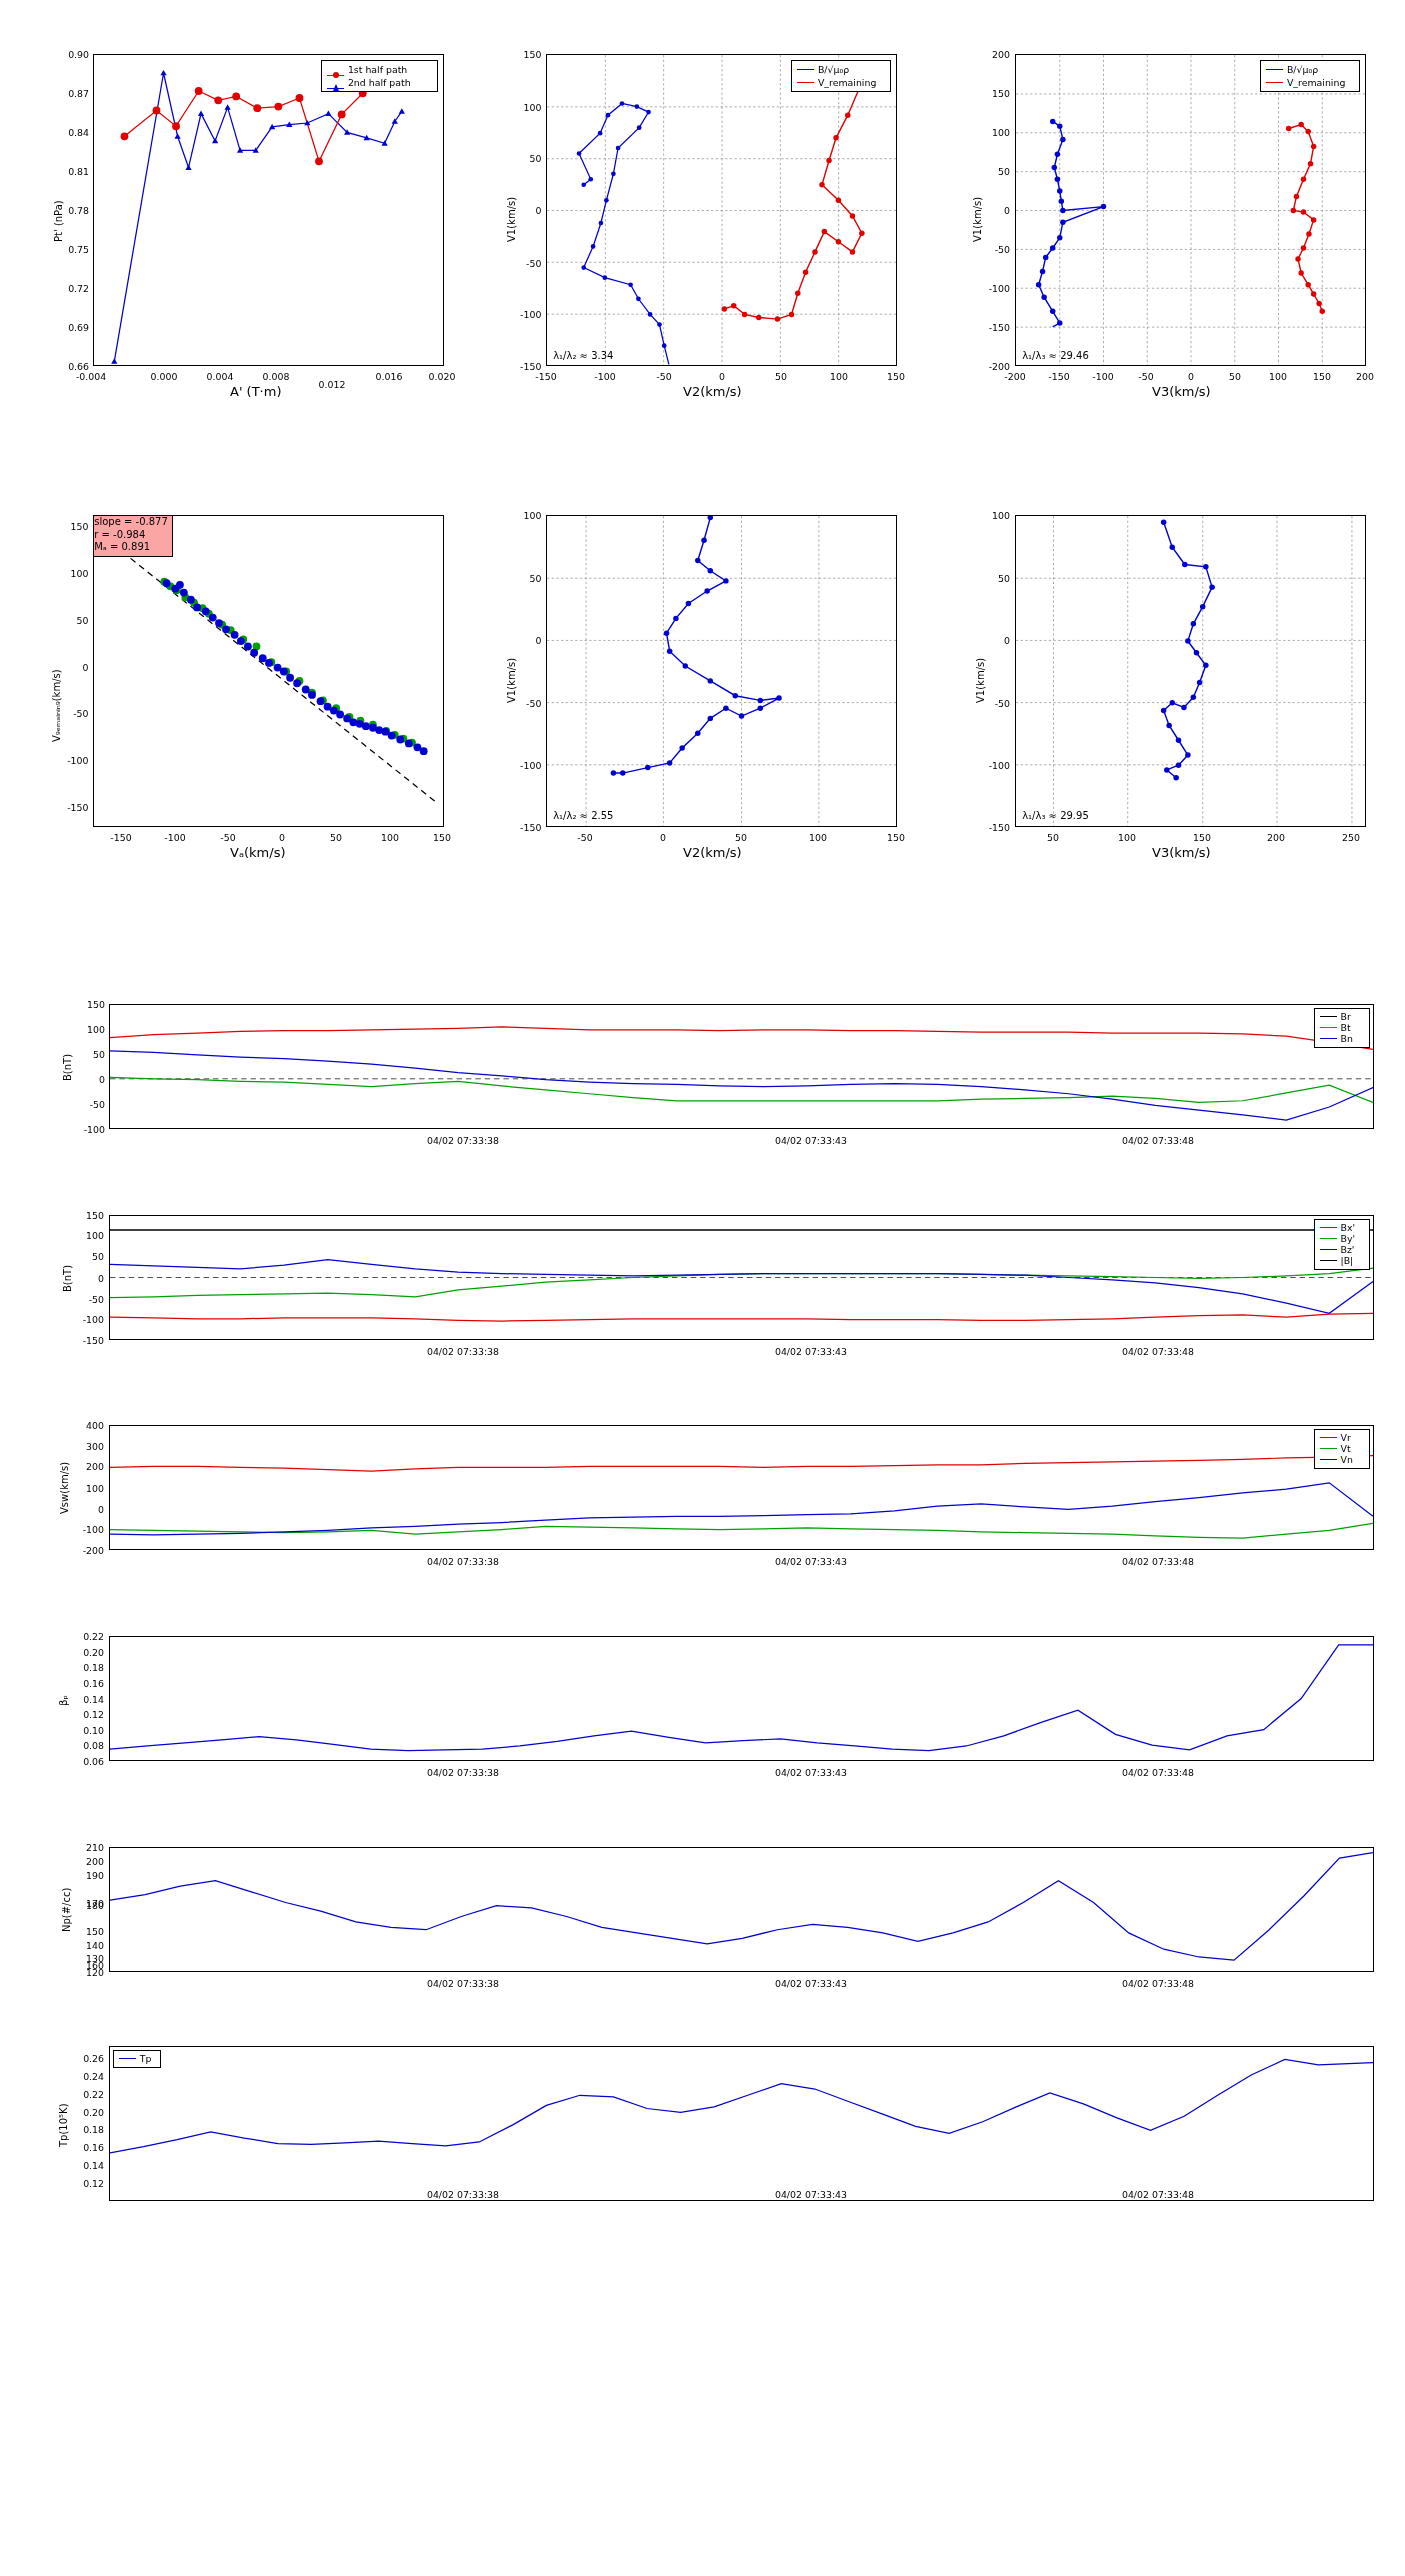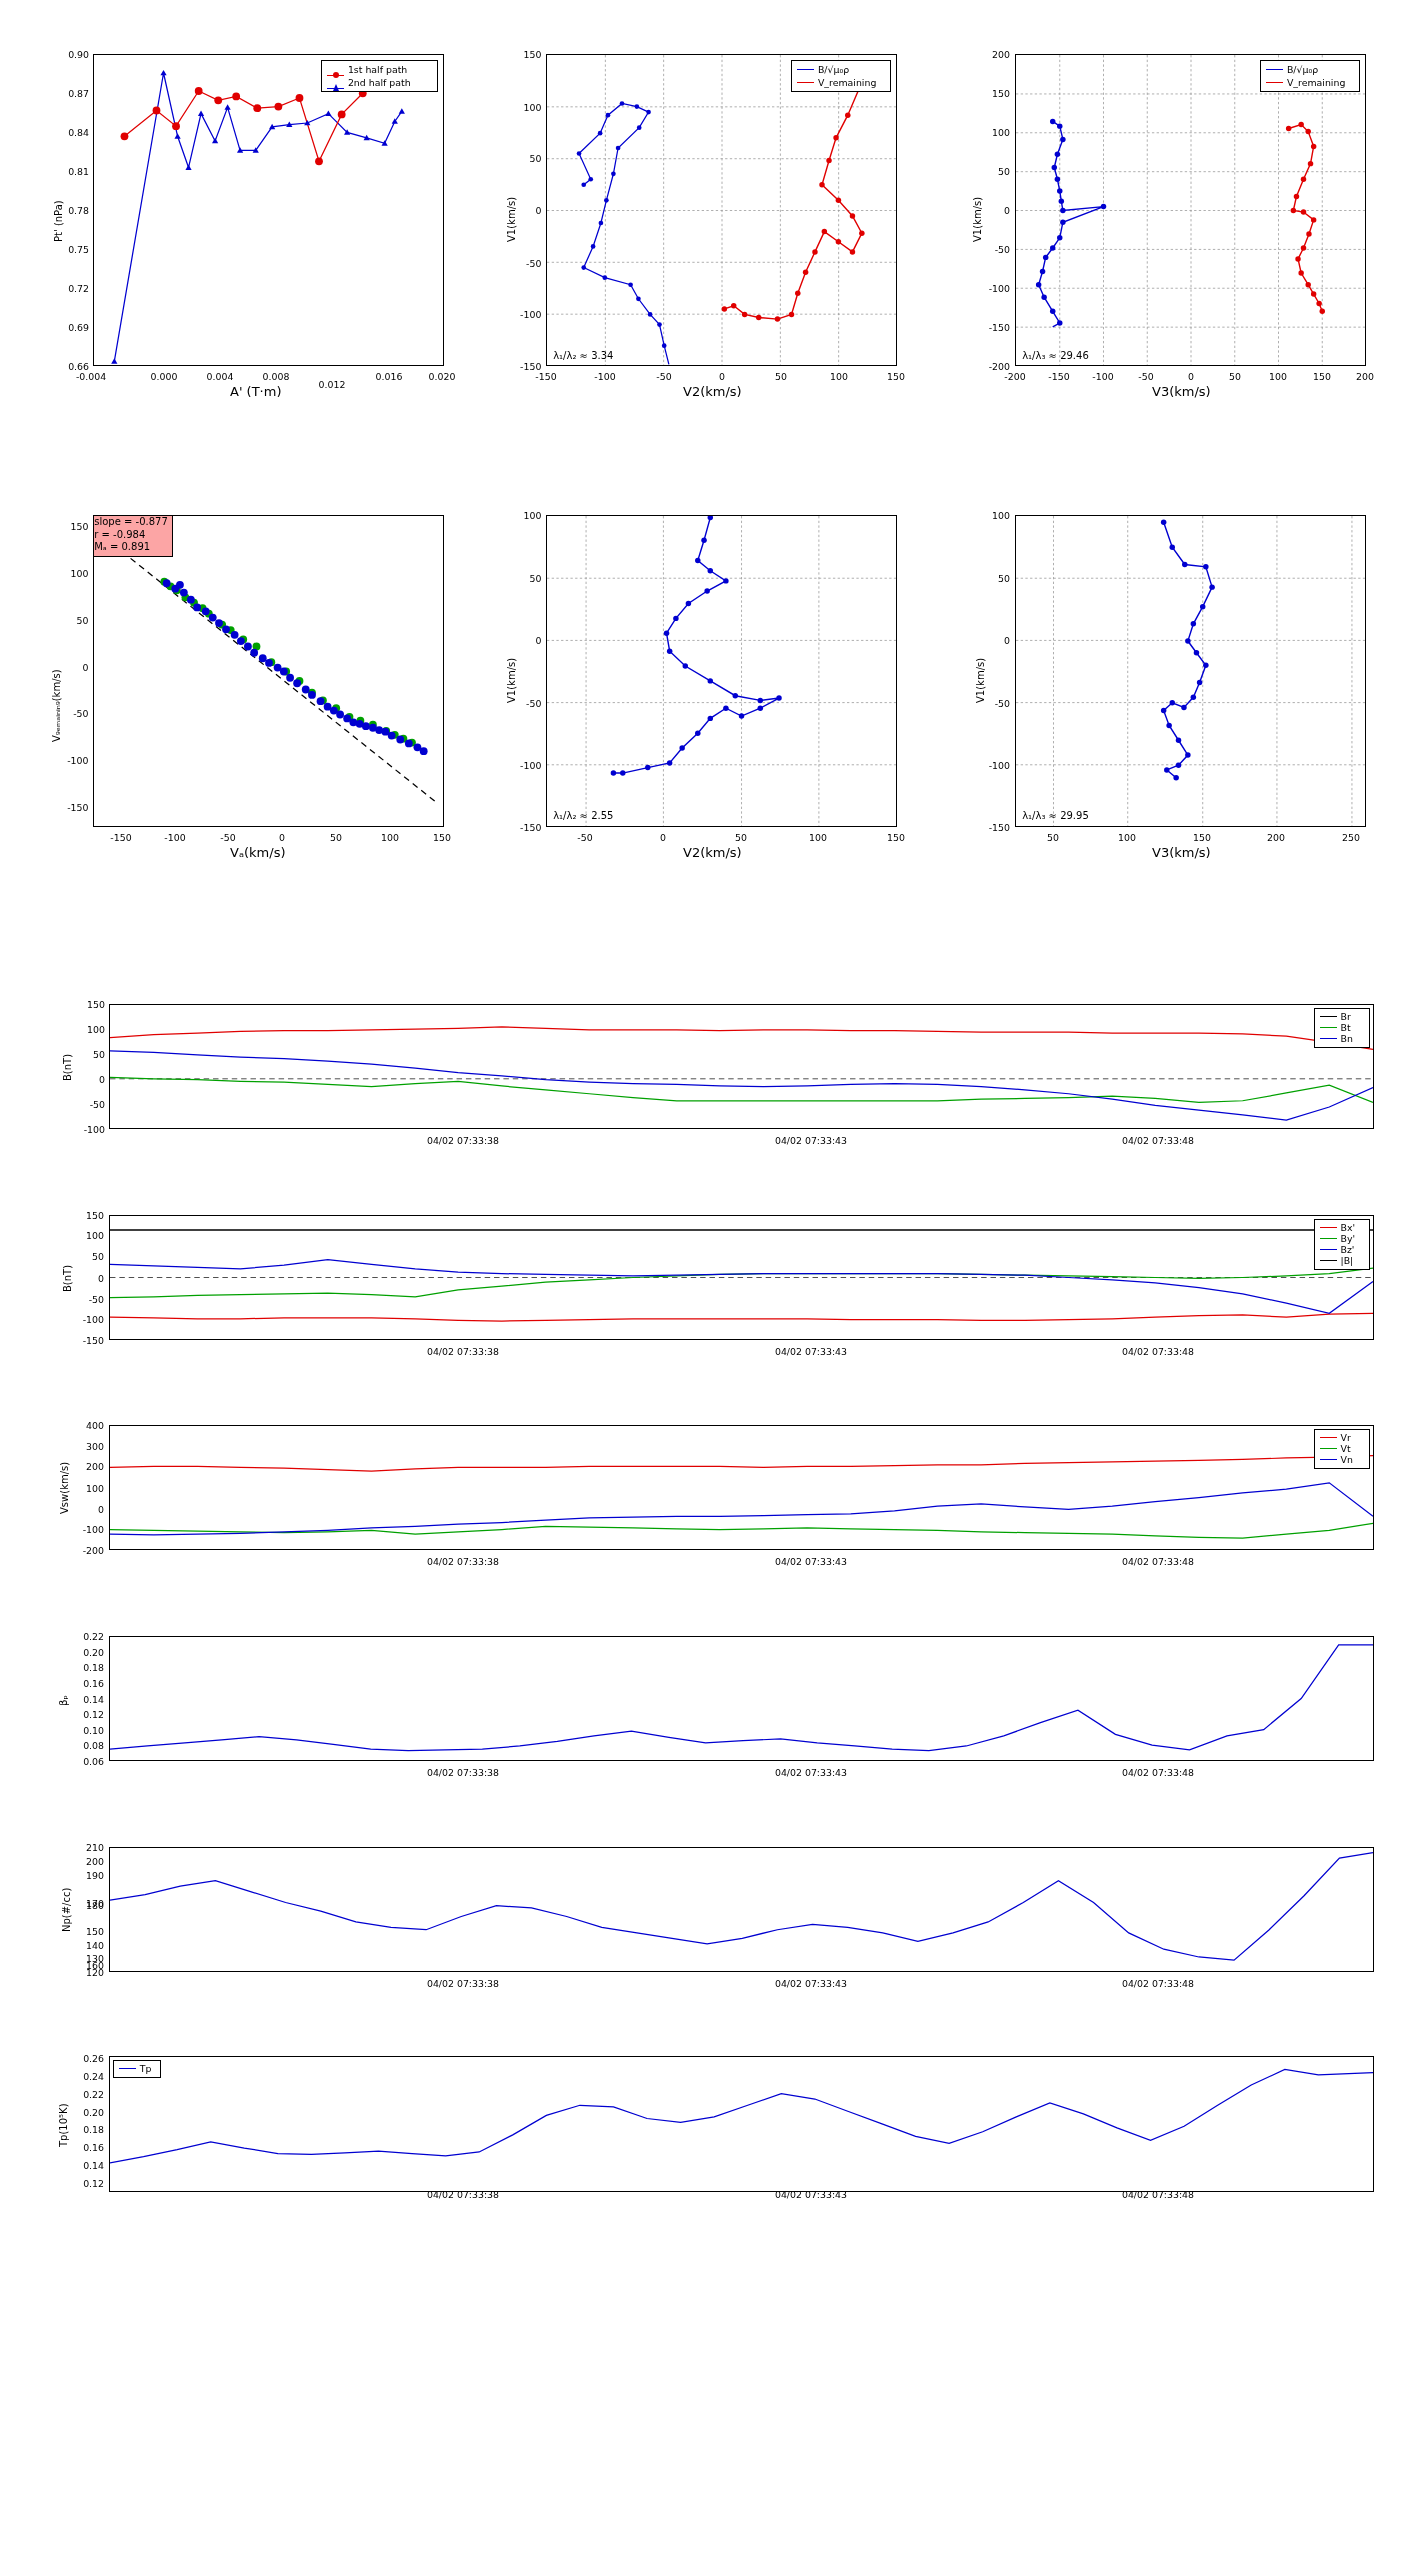--- a/index.html
+++ b/index.html
@@ -663,21 +663,21 @@
     <div class="ticky" style="left:36px;top:112px;width:37px;">150</div>
     <div class="ticky" style="left:36px;top:126px;width:37px;">140</div>
     <div class="ticky" style="left:36px;top:139px;width:37px;">130</div>
     <div class="ticky" style="left:36px;top:153px;width:37px;">120</div>
     <div class="tickx" style="left:432px;top:159px;">04/02 07:33:38</div>
     <div class="tickx" style="left:780px;top:159px;">04/02 07:33:43</div>
     <div class="tickx" style="left:1127px;top:159px;">04/02 07:33:48</div>
   </div>
 
   <div class="panel" style="left:31px;top:2030px;width:1358px;height:195px;">
-    <div class="plotbox" style="left:78px;top:26px;width:1265px;height:136px;">
+    <div class="plotbox" style="left:78px;top:16px;width:1265px;height:155px;">
 
       <svg width="1263" height="123" viewBox="0 0 1618 158" preserveAspectRatio="none">
         <polyline fill="none" stroke="#0000d0" stroke-width="1.6" points="0,136 43,128 86,119 129,109 172,117 215,124 258,125 301,123 344,121 387,124 430,127 473,122 516,100 559,75 602,62 645,64 688,79 731,84 774,77 817,62 860,47 903,54 946,70 989,86 1032,102 1075,111 1118,96 1161,77 1204,59 1247,73 1290,91 1333,107 1376,89 1419,62 1462,36 1505,16 1548,23 1618,20"></polyline>
       </svg>
       <div class="legendbox" style="left:3.1px;top:3.1px;width:48px;">
         <div class="legrow" style="height:11px;">
             <span class="legline" style="border-top-color:#0000d0;"></span>
             <span>Tp</span>
           </div>
       </div>

